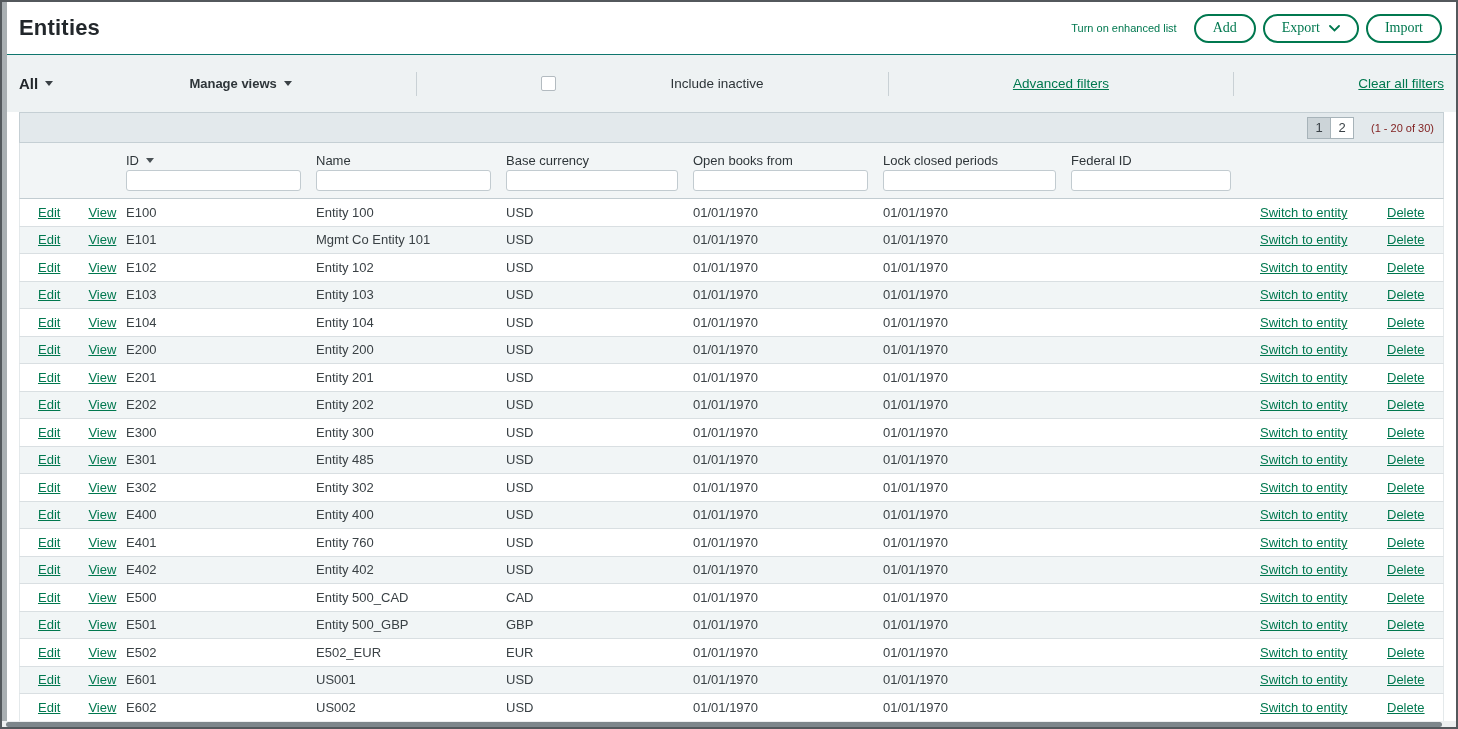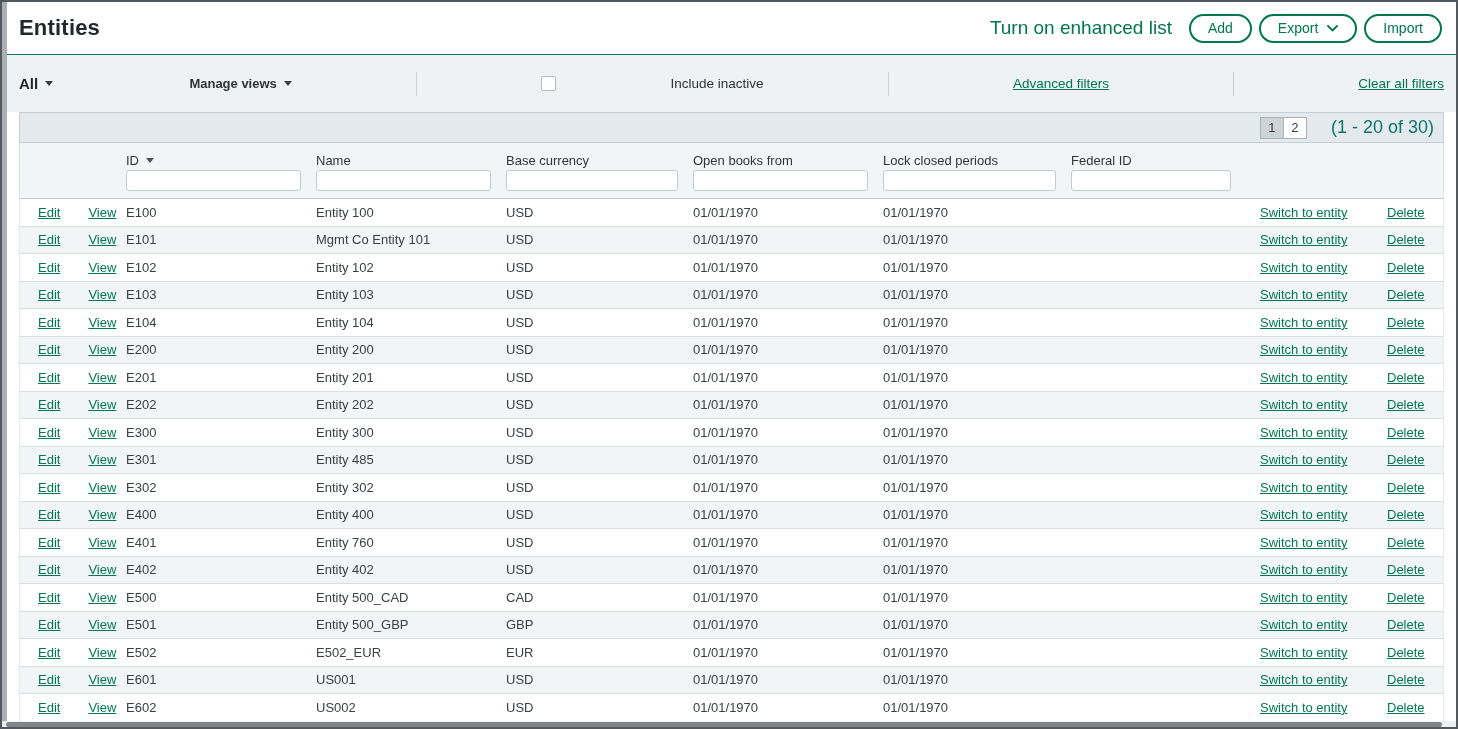--- a/index.html
+++ b/index.html
@@ -10,25 +10,25 @@
     border:2px solid #53585c; background:#fff; overflow:hidden;
     --green:#00784f; --text:#343b40;
   }
   .left-strip { position:absolute; left:0; top:0; width:5px; height:100%; background:#a9afb2; }
   .content { margin-left:5px; height:100%; position:relative; }
 
   
   .title-bar { height:52px; display:flex; align-items:center; padding:0 14px 0 12px; background:#fff; }
   .page-title { font-size:22px; font-weight:bold; color:#22272b; letter-spacing:.2px; }
   .title-actions { margin-left:auto; display:flex; align-items:center; }
-  .enhanced-link { color:var(--green); font-size:19px; margin-right:10px; text-decoration:none; cursor:pointer; }
+  .enhanced-link { color:var(--green); font-size:11px; margin-right:10px; text-decoration:none; cursor:pointer; }
   .pill-btn {
     border:2px solid var(--green); color:var(--green); background:#fff;
     border-radius:15px; height:29px; padding:0 17px; margin-left:7px;
-    font-size:14px; font-family:Liberation Sans, sans-serif; display:flex; align-items:center; gap:9px; cursor:pointer;
+    font-size:14px; font-family:Liberation Serif, serif; display:flex; align-items:center; gap:9px; cursor:pointer;
   }
   .chev { display:block; }
 
   
   .toolbar {
     height:58px; background:#eef2f3; border-top:1px solid #0f766e;
     display:flex; align-items:center; padding:12px 12px; font-size:13px; color:#2e3539;justify-content:space-between;
   }
   .view-selector { display:flex; align-items:center; gap:7px; font-size:15px; font-weight:bold; color:#22272b; cursor:pointer; }
   .tri-down { width:0; height:0; border-left:4.5px solid transparent; border-right:4.5px solid transparent; border-top:5px solid #3a4145; }
@@ -44,21 +44,21 @@
   .pagination-bar {
     height:31px; background:#e3e9ec; border:1px solid #c5cfd4;
     display:flex; align-items:center; justify-content:flex-end; padding-right:9px;
   }
   .page-btn {
     width:24px; height:22px; border:1px solid #a7b3b9; background:#fff; color:#394146;
     font-size:13px; font-family:inherit; display:flex; align-items:center; justify-content:center; cursor:pointer;
   }
   .page-btn + .page-btn { margin-left:-1px; }
   .page-btn.active { background:#ccd4d8; }
-  .page-range { font-size:18px; color:#0f766e; margin-left:24px; }
+  .page-range { font-size:11px; color:#7f1d1d; margin-left:17px; }
 
   .grid-row { display:grid; grid-template-columns:106px 190px 190px 187px 190px 188px 175px 134px 1fr; align-items:center; }
 
   .table-head { background:#f2f5f6; border-left:1px solid #dbe1e4; border-right:1px solid #dbe1e4; border-bottom:1px solid #c2ccd1; }
   .head-labels { height:27px; align-items:end; padding-bottom:2px; }
   .head-label { font-size:13px; color:#2f363a; display:flex; align-items:center; gap:7px; }
   .sort-tri { width:0; height:0; border-left:4.5px solid transparent; border-right:4.5px solid transparent; border-top:5px solid #4a5256; }
   .head-filters { height:28px; align-items:start; }
   .filter-input {
     width:calc(100% - 15px); height:21px; border:1px solid #c2cbd0; border-radius:3px;

